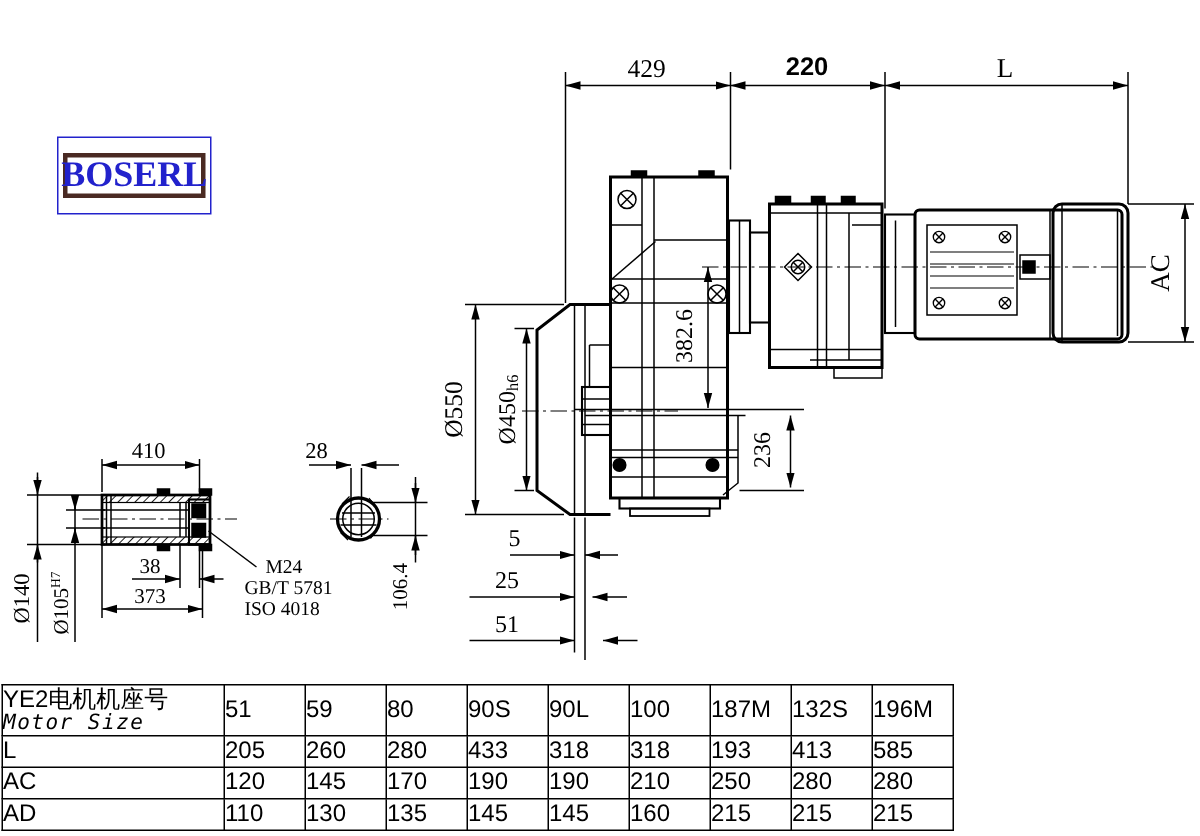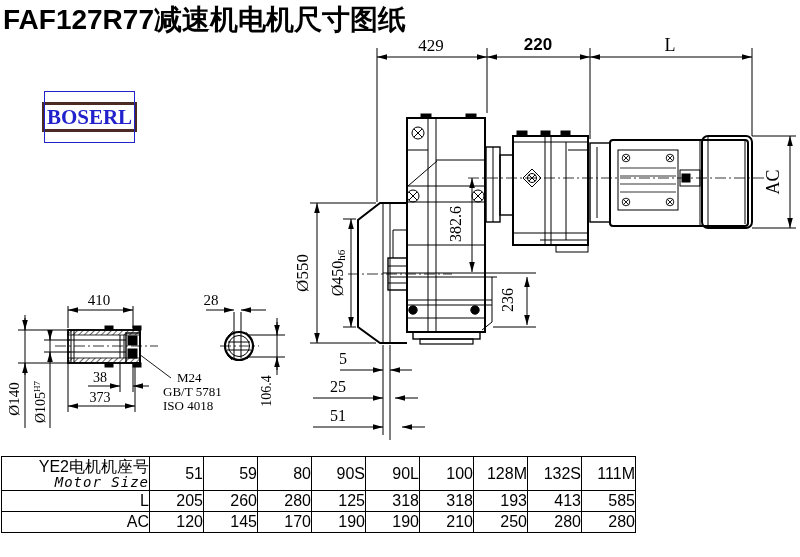--- a/index.html
+++ b/index.html
@@ -4,42 +4,41 @@
 <style>
   html,body{margin:0;padding:0;background:#fff;}
   #page{position:relative;width:800px;height:557px;background:#fff;overflow:hidden;
         font-family:"Liberation Sans","DejaVu Sans",sans-serif;color:#000;}
   .title{position:absolute;left:3px;top:1px;font-size:28px;font-weight:bold;
          letter-spacing:0px;white-space:nowrap;}
   .logo{position:absolute;left:42px;top:102px;width:89px;height:24px;
         border:3px solid #4a2a23;display:flex;align-items:center;justify-content:center;}
   .logo-inner{border:1px solid #2222cc;padding:15px 2px;line-height:20px;
         font-family:"Liberation Serif","DejaVu Serif",serif;font-weight:bold;
-        font-size:21px;color:#2222cc;}
+        font-size:24px;color:#2222cc;}
   svg.drawing{position:absolute;left:0;top:0;}
   .dimtxt{font-family:"Liberation Serif","DejaVu Serif",serif;fill:#000;}
   .dimbold{font-family:"Liberation Sans","DejaVu Sans",sans-serif;font-weight:bold;fill:#000;}
   table.spec{position:absolute;left:1px;top:456px;border-collapse:collapse;
         table-layout:fixed;font-size:16px;}
-  table.spec td{border:1px solid #000;text-align:right;vertical-align:middle;
+  table.spec td{border:1px solid #000;text-align:left;vertical-align:middle;
         padding:0;overflow:hidden;white-space:nowrap;}
   td.c0{width:147px;}
   td.cn{width:53px;}
   tr.hdr{height:34px;}
   tr.datarow{height:21px;}
   .hdr-cjk{font-size:16px;line-height:17px;}
   .hdr-en{font-family:"DejaVu Sans Mono","Liberation Mono",monospace;
           font-size:14px;line-height:15px;letter-spacing:1px;font-style:italic;}
 </style>
 </head>
 <body>
 
 <div id="page">
 
-  <div class="title">FAF127R77减速机电机尺寸图纸</div>
 
   <div class="logo">
     <span class="logo-inner">BOSERL</span>
   </div>
 
   <svg class="drawing" width="800" height="557" viewBox="0 0 800 557">
     <defs>
       <marker id="ah" markerUnits="userSpaceOnUse" markerWidth="12" markerHeight="8" refX="10" refY="4" orient="auto">
         <path d="M0,1.2 L10,4 L0,6.8 Z" fill="#000"></path>
       </marker>
@@ -290,44 +289,56 @@
       <td class="c0">
         <div class="hdr-cjk">YE2电机机座号</div>
         <div class="hdr-en">Motor Size</div>
       </td>
       <td class="cn">51</td>
       <td class="cn">59</td>
       <td class="cn">80</td>
       <td class="cn">90S</td>
       <td class="cn">90L</td>
       <td class="cn">100</td>
-      <td class="cn">128M</td>
+      <td class="cn">187M</td>
       <td class="cn">132S</td>
-      <td class="cn">111M</td>
+      <td class="cn">196M</td>
     </tr>
     <tr class="datarow">
       <td class="c0">L</td>
       <td class="cn">205</td>
       <td class="cn">260</td>
       <td class="cn">280</td>
-      <td class="cn">125</td>
+      <td class="cn">433</td>
       <td class="cn">318</td>
       <td class="cn">318</td>
       <td class="cn">193</td>
       <td class="cn">413</td>
       <td class="cn">585</td>
     </tr>
     <tr class="datarow">
       <td class="c0">AC</td>
       <td class="cn">120</td>
       <td class="cn">145</td>
       <td class="cn">170</td>
       <td class="cn">190</td>
       <td class="cn">190</td>
       <td class="cn">210</td>
       <td class="cn">250</td>
       <td class="cn">280</td>
       <td class="cn">280</td>
     </tr>
+    <tr class="datarow">
+      <td class="c0">AD</td>
+      <td class="cn">110</td>
+      <td class="cn">130</td>
+      <td class="cn">135</td>
+      <td class="cn">145</td>
+      <td class="cn">145</td>
+      <td class="cn">160</td>
+      <td class="cn">215</td>
+      <td class="cn">215</td>
+      <td class="cn">215</td>
+    </tr>
   </tbody>
     </table>
 
 </div>
 
 </body></html>

